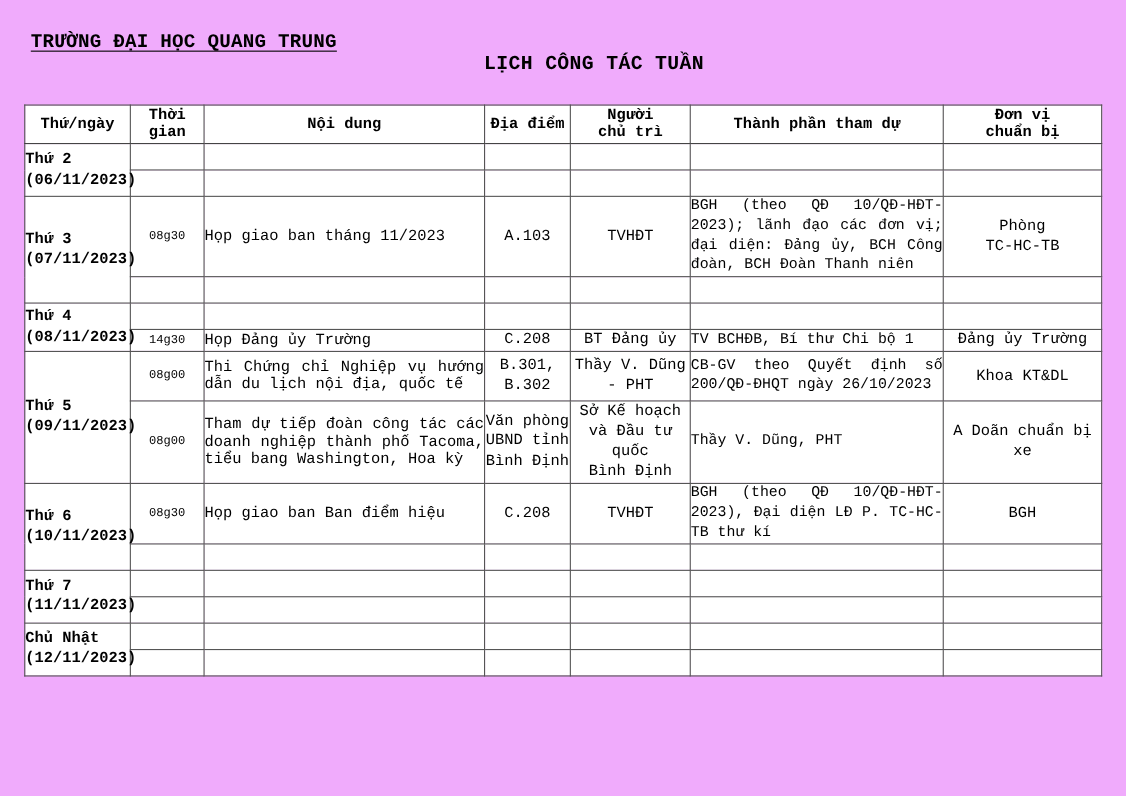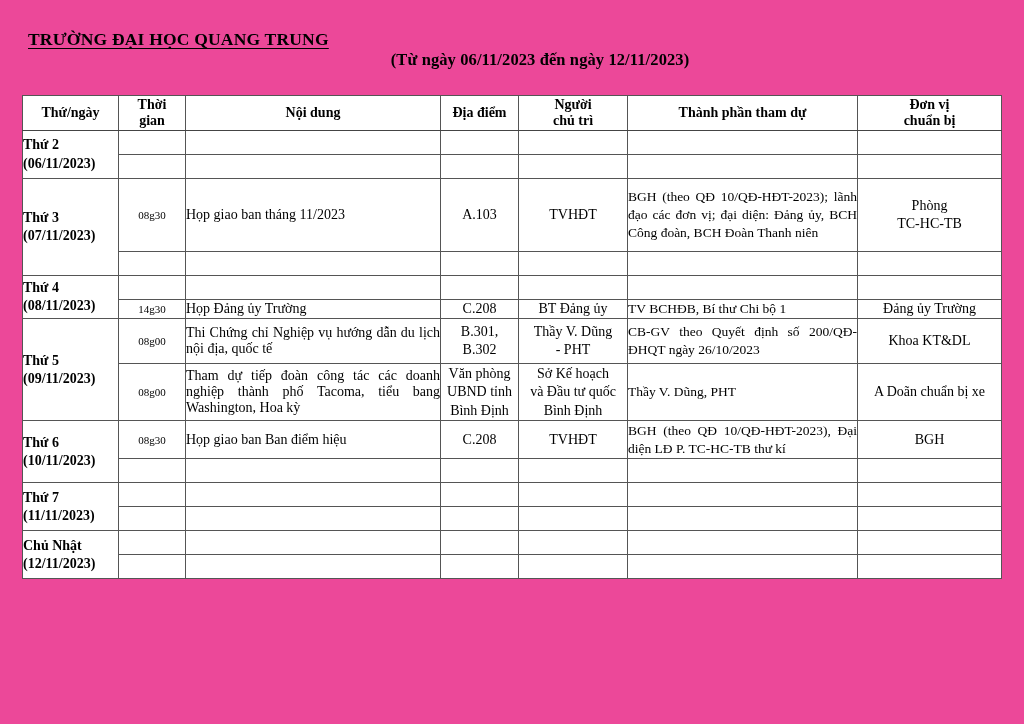--- a/index.html
+++ b/index.html
@@ -12,22 +12,23 @@
     width: 1024px;
     height: 724px;
     font-family: "Liberation Serif", "DejaVu Serif", serif;
     color: #000000;
     overflow: hidden;
   }
   .page {
     position: relative;
     width: 1024px;
     height: 724px;
-    background: #ec4899;
+    background: #f0abfc;
     box-sizing: border-box;
+    font-family: Liberation Mono, monospace;
   }
 
   
   .org-name {
     position: absolute;
     left: 28px;
     top: 29px;
     font-size: 17.5px;
     font-weight: bold;
     letter-spacing: 0.2px;
@@ -130,21 +131,21 @@
   .empty-row td { height: 23px; }
 </style>
 </head>
 <body>
 
 <div class="page">
 
   <div class="org-name">TRƯỜNG ĐẠI HỌC QUANG TRUNG</div>
 
   <div class="doc-title-block">
-    <div class="doc-subtitle">(Từ ngày 06/11/2023 đến ngày 12/11/2023)</div>
+    <div class="doc-title">LỊCH CÔNG TÁC TUẦN</div>
   </div>
 
   <div class="schedule-wrap">
     <table class="schedule">
       <colgroup>
         <col style="width:96px">
         <col style="width:67px">
         <col style="width:255px">
         <col style="width:78px">
         <col style="width:109px">

